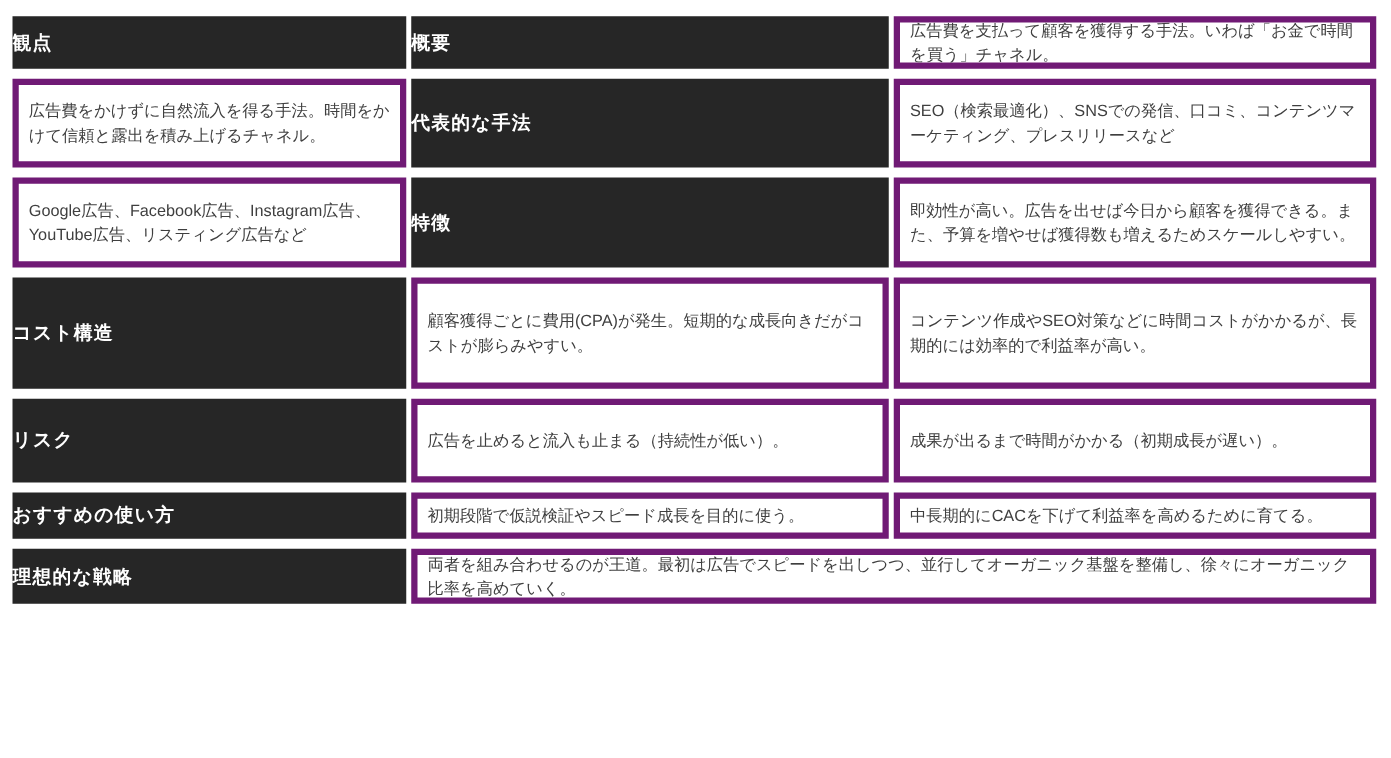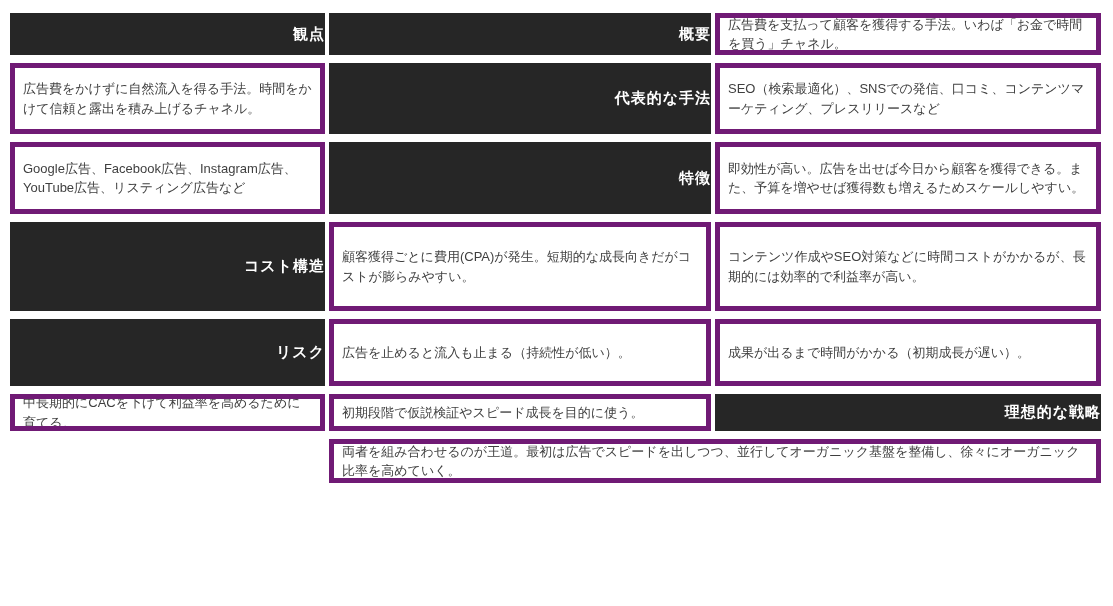--- a/index.html
+++ b/index.html
@@ -15,21 +15,21 @@
     grid-template-rows: 42px 71px 72px 89px 67px 37px 44px 107px;
     column-gap: 4px;
     row-gap: 8px;
     margin: 13px 10px 0 10px;
   }
   .dark-cell {
     background: #262626;
     color: #ffffff;
     display: flex;
     flex-direction: column;
-    align-items: flex-end;
+    align-items: flex-start;
     justify-content: center;
     text-align: center;
   }
   .dark-cell .cell-title {
     font-size: 15px;
     font-weight: bold;
     letter-spacing: 1px;
   }
   .dark-cell .cell-subtitle {
     font-size: 11px;
@@ -100,25 +100,28 @@
   <div class="dark-cell">
     <span class="cell-title">リスク</span>
   </div>
   <div class="content-cell">
     <span>広告を止めると流入も止まる（持続性が低い）。</span>
   </div>
   <div class="content-cell">
     <span>成果が出るまで時間がかかる（初期成長が遅い）。</span>
   </div>
 
-  <div class="content-cell">
-    <span>中長期的にCACを下げて利益率を高めるために育てる。</span>
+  <div class="dark-cell">
+    <span class="cell-title">おすすめの使い方</span>
   </div>
   <div class="content-cell">
     <span>初期段階で仮説検証やスピード成長を目的に使う。</span>
+  </div>
+  <div class="content-cell">
+    <span>中長期的にCACを下げて利益率を高めるために育てる。</span>
   </div>
 
   <div class="dark-cell">
     <span class="cell-title">理想的な戦略</span>
   </div>
   <div class="content-cell span-two">
     <span>両者を組み合わせるのが王道。最初は広告でスピードを出しつつ、並行してオーガニック基盤を整備し、徐々にオーガニック比率を高めていく。</span>
   </div>
 
 </div>

